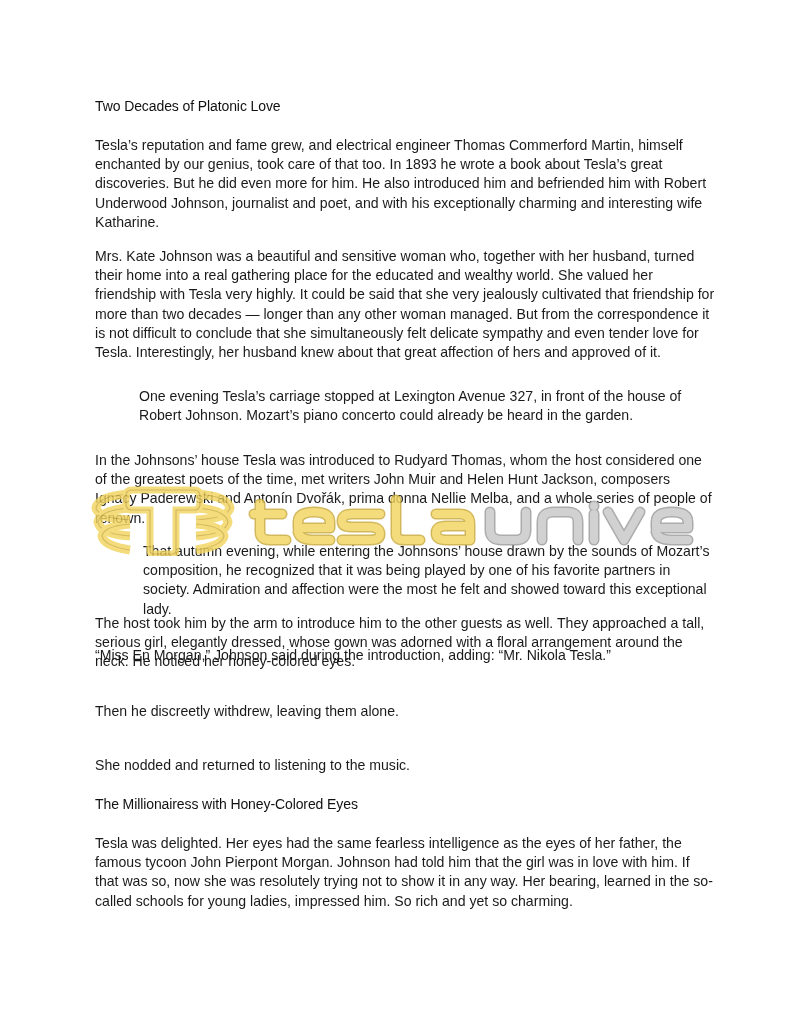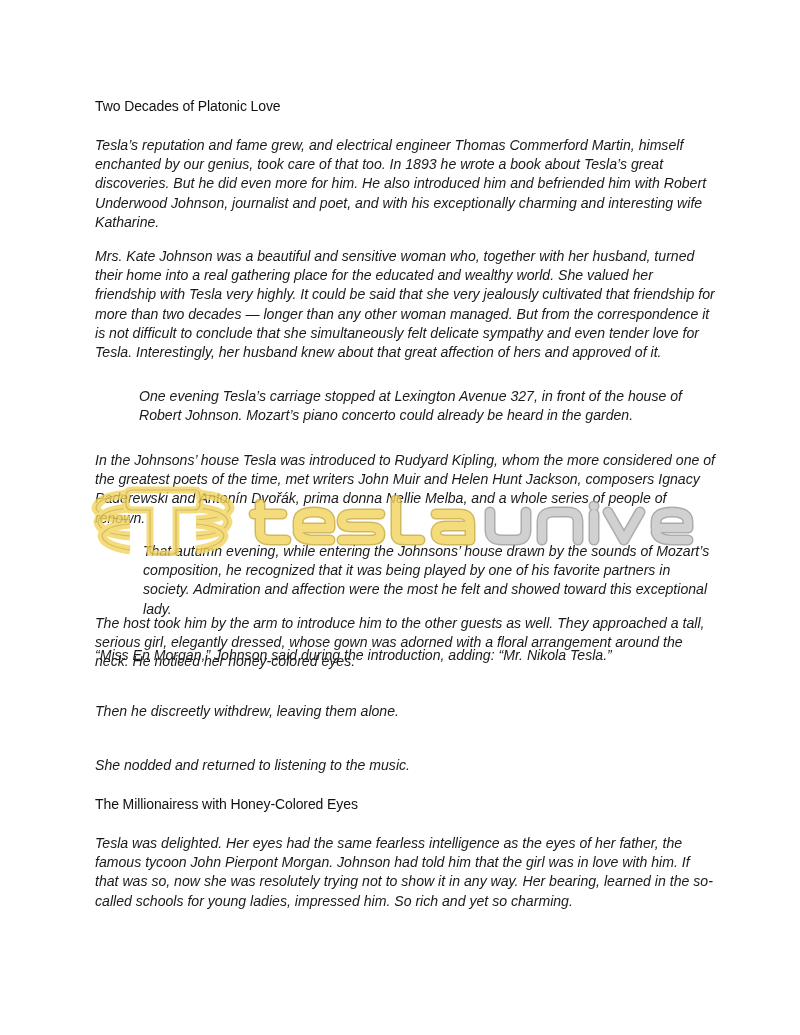--- a/index.html
+++ b/index.html
@@ -28,21 +28,20 @@
       line-height: 26px;
       margin: 0;
       color: #111;
       letter-spacing: -0.1px;
     }
     p {
       font-size: 14.1px;
       line-height: 19.2px;
       margin: 0;
       color: #1a1a1a;
-      font-style: italic;
     }
     #h1 { position: absolute; top: 93px; }
     #p1 { position: absolute; top: 136px; }
     #p2 { position: absolute; top: 247px; }
     #p3 { position: absolute; top: 387px; margin-left: 44px; }
     #p4 { position: absolute; top: 451px; }
     #p5 { position: absolute; top: 542px; margin-left: 48px; }
     #p6 { position: absolute; top: 614px; }
     #p7 { position: absolute; top: 646px; }
     #p8 { position: absolute; top: 702px; }
@@ -62,21 +61,21 @@
     .watermark svg { display: block; }
   </style>
 </head>
 <body>
 
 <div class="page">
   <h2 id="h1">Two Decades of Platonic Love</h2>
   <p id="p1">Tesla’s reputation and fame grew, and electrical engineer Thomas Commerford Martin, himself enchanted by our genius, took care of that too. In 1893 he wrote a book about Tesla’s great discoveries. But he did even more for him. He also introduced him and befriended him with Robert Underwood Johnson, journalist and poet, and with his exceptionally charming and interesting wife Katharine.</p>
   <p id="p2">Mrs. Kate Johnson was a beautiful and sensitive woman who, together with her husband, turned their home into a real gathering place for the educated and wealthy world. She valued her friendship with Tesla very highly. It could be said that she very jealously cultivated that friendship for more than two decades — longer than any other woman managed. But from the correspondence it is not difficult to conclude that she simultaneously felt delicate sympathy and even tender love for Tesla. Interestingly, her husband knew about that great affection of hers and approved of it.</p>
   <p id="p3">One evening Tesla’s carriage stopped at Lexington Avenue 327, in front of the house of Robert Johnson. Mozart’s piano concerto could already be heard in the garden.</p>
-  <p id="p4">In the Johnsons’ house Tesla was introduced to Rudyard Kipling, whom the more considered one of the greatest poets of the time, met writers John Muir and Helen Hunt Jackson, composers Ignacy Paderewski and Antonín Dvořák, prima donna Nellie Melba, and a whole series of people of renown.</p>
+  <p id="p4">In the Johnsons’ house Tesla was introduced to Rudyard Thomas, whom the host considered one of the greatest poets of the time, met writers John Muir and Helen Hunt Jackson, composers Ignacy Paderewski and Antonín Dvořák, prima donna Nellie Melba, and a whole series of people of renown.</p>
   <p id="p5">That autumn evening, while entering the Johnsons’ house drawn by the sounds of Mozart’s composition, he recognized that it was being played by one of his favorite partners in society. Admiration and affection were the most he felt and showed toward this exceptional lady.</p>
   <p id="p6">The host took him by the arm to introduce him to the other guests as well. They approached a tall, serious girl, elegantly dressed, whose gown was adorned with a floral arrangement around the neck. He noticed her honey-colored eyes.</p>
   <p id="p7">“Miss En Morgan,” Johnson said during the introduction, adding: “Mr. Nikola Tesla.”</p>
   <p id="p8">Then he discreetly withdrew, leaving them alone.</p>
   <p id="p9">She nodded and returned to listening to the music.</p>
   <h2 id="h2">The Millionairess with Honey-Colored Eyes</h2>
   <p id="p10">Tesla was delighted. Her eyes had the same fearless intelligence as the eyes of her father, the famous tycoon John Pierpont Morgan. Johnson had told him that the girl was in love with him. If that was so, now she was resolutely trying not to show it in any way. Her bearing, learned in the so-called schools for young ladies, impressed him. So rich and yet so charming.</p>
 </div>
 
 <div class="watermark">

